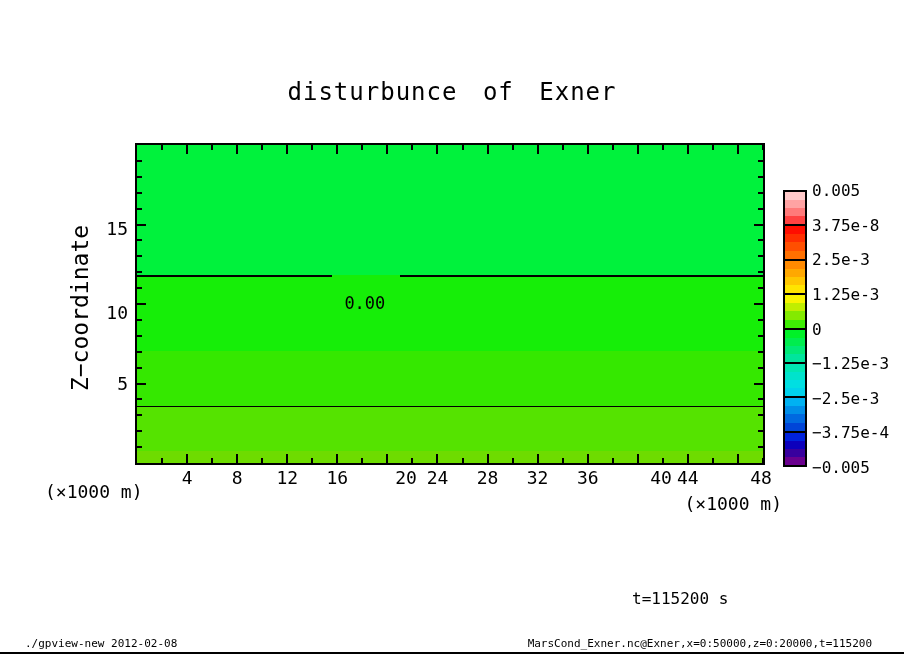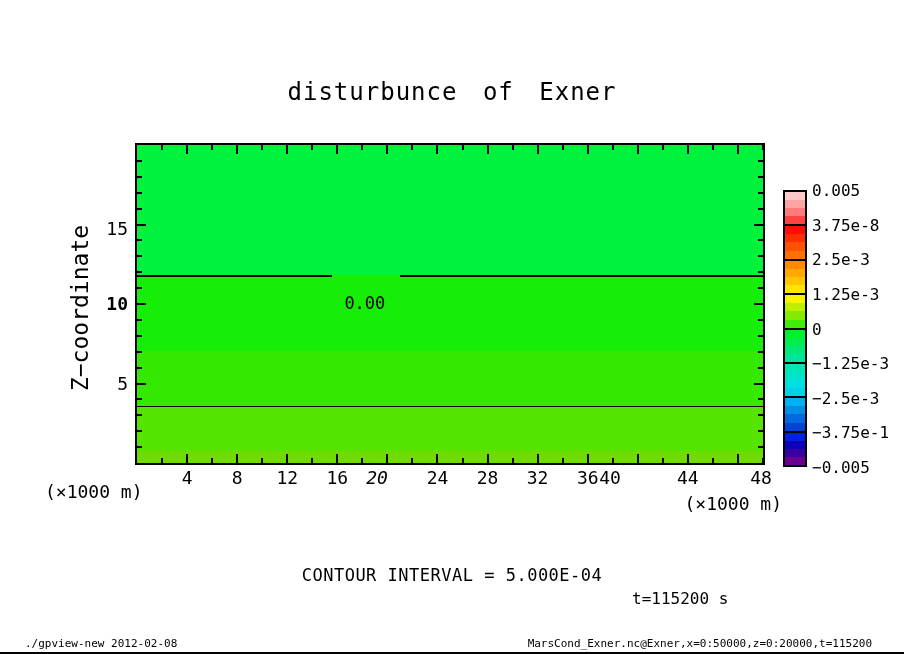--- a/index.html
+++ b/index.html
@@ -147,43 +147,42 @@
       <div class="cb-cell" style="background: linear-gradient(rgb(255, 201, 201) 0%, rgb(255, 201, 201) 25%, rgb(255, 163, 163) 25%, rgb(255, 163, 163) 50%, rgb(255, 122, 122) 50%, rgb(255, 122, 122) 75%, rgb(255, 66, 66) 75%, rgb(255, 66, 66) 100%);"></div>
       <div class="cb-cell" style="background: linear-gradient(rgb(255, 13, 0) 0%, rgb(255, 13, 0) 25%, rgb(255, 46, 0) 25%, rgb(255, 46, 0) 50%, rgb(255, 79, 0) 50%, rgb(255, 79, 0) 75%, rgb(255, 112, 0) 75%, rgb(255, 112, 0) 100%);"></div>
       <div class="cb-cell" style="background: linear-gradient(rgb(255, 138, 0) 0%, rgb(255, 138, 0) 25%, rgb(255, 168, 0) 25%, rgb(255, 168, 0) 50%, rgb(255, 198, 0) 50%, rgb(255, 198, 0) 75%, rgb(255, 228, 0) 75%, rgb(255, 228, 0) 100%);"></div>
       <div class="cb-cell" style="background: linear-gradient(rgb(248, 244, 0) 0%, rgb(248, 244, 0) 25%, rgb(192, 238, 0) 25%, rgb(192, 238, 0) 50%, rgb(132, 234, 0) 50%, rgb(132, 234, 0) 75%, rgb(62, 238, 4) 75%, rgb(62, 238, 4) 100%);"></div>
       <div class="cb-cell" style="background: linear-gradient(rgb(0, 241, 40) 0%, rgb(0, 241, 40) 25%, rgb(0, 237, 78) 25%, rgb(0, 237, 78) 50%, rgb(0, 233, 118) 50%, rgb(0, 233, 118) 75%, rgb(0, 229, 156) 75%, rgb(0, 229, 156) 100%);"></div>
       <div class="cb-cell" style="background: linear-gradient(rgb(0, 231, 178) 0%, rgb(0, 231, 178) 25%, rgb(0, 227, 204) 25%, rgb(0, 227, 204) 50%, rgb(0, 223, 226) 50%, rgb(0, 223, 226) 75%, rgb(0, 210, 236) 75%, rgb(0, 210, 236) 100%);"></div>
       <div class="cb-cell" style="background: linear-gradient(rgb(0, 178, 242) 0%, rgb(0, 178, 242) 25%, rgb(0, 142, 232) 25%, rgb(0, 142, 232) 50%, rgb(0, 105, 224) 50%, rgb(0, 105, 224) 75%, rgb(0, 69, 216) 75%, rgb(0, 69, 216) 100%);"></div>
       <div class="cb-cell" style="background: linear-gradient(rgb(0, 34, 220) 0%, rgb(0, 34, 220) 25%, rgb(12, 0, 188) 25%, rgb(12, 0, 188) 50%, rgb(56, 0, 158) 50%, rgb(56, 0, 158) 75%, rgb(106, 0, 142) 75%, rgb(106, 0, 142) 100%);"></div>
     </div>
 
-  <div id="contour-note" class="abs">CONTOUR INTERVAL = 5.000E-04</div>
   <div id="time-note" class="abs">t=115200 s</div>
 
   <div id="footer-left" class="abs footer">./gpview-new  2012-02-08</div>
   <div id="footer-right" class="abs footer">MarsCond_Exner.nc@Exner,x=0:50000,z=0:20000,t=115200</div>
   <div id="bottom-rule" class="abs"></div>
 <div class="xtick-label abs" style="left: 187.08px;">4</div>
     <div class="xtick-label abs" style="left: 237.16px;">8</div>
     <div class="xtick-label abs" style="left: 287.24px;">12</div>
     <div class="xtick-label abs" style="left: 337.32px;">16</div>
-    <div class="xtick-label abs" style="left: 377px; font-style: italic;">20</div>
+    <div class="xtick-label abs" style="left: 406px;">20</div>
     <div class="xtick-label abs" style="left: 437.48px;">24</div>
     <div class="xtick-label abs" style="left: 487.56px;">28</div>
     <div class="xtick-label abs" style="left: 537.64px;">32</div>
     <div class="xtick-label abs" style="left: 587.72px;">36</div>
-    <div class="xtick-label abs" style="left: 610px;">40</div>
+    <div class="xtick-label abs" style="left: 661px;">40</div>
     <div class="xtick-label abs" style="left: 687.88px;">44</div>
     <div class="xtick-label abs" style="left: 761px;">48</div>
     <div class="ytick-label abs" style="top: 372.5px;">5</div>
-    <div class="ytick-label abs" style="top: 293px; font-weight: bold;">10</div>
+    <div class="ytick-label abs" style="top: 302px;">10</div>
     <div class="ytick-label abs" style="top: 218px;">15</div>
     <div class="cb-label abs" style="top: 190px;">0.005</div>
     <div class="cb-label abs" style="top: 224.625px;">3.75e-8</div>
     <div class="cb-label abs" style="top: 259.25px;">2.5e-3</div>
     <div class="cb-label abs" style="top: 293.875px;">1.25e-3</div>
     <div class="cb-label abs" style="top: 328.5px;">0</div>
     <div class="cb-label abs" style="top: 363.125px;">−1.25e-3</div>
     <div class="cb-label abs" style="top: 397.75px;">−2.5e-3</div>
-    <div class="cb-label abs" style="top: 432.375px;">−3.75e-1</div>
+    <div class="cb-label abs" style="top: 432.375px;">−3.75e-4</div>
     <div class="cb-label abs" style="top: 467px;">−0.005</div>
   </div>
 
 </body></html>

